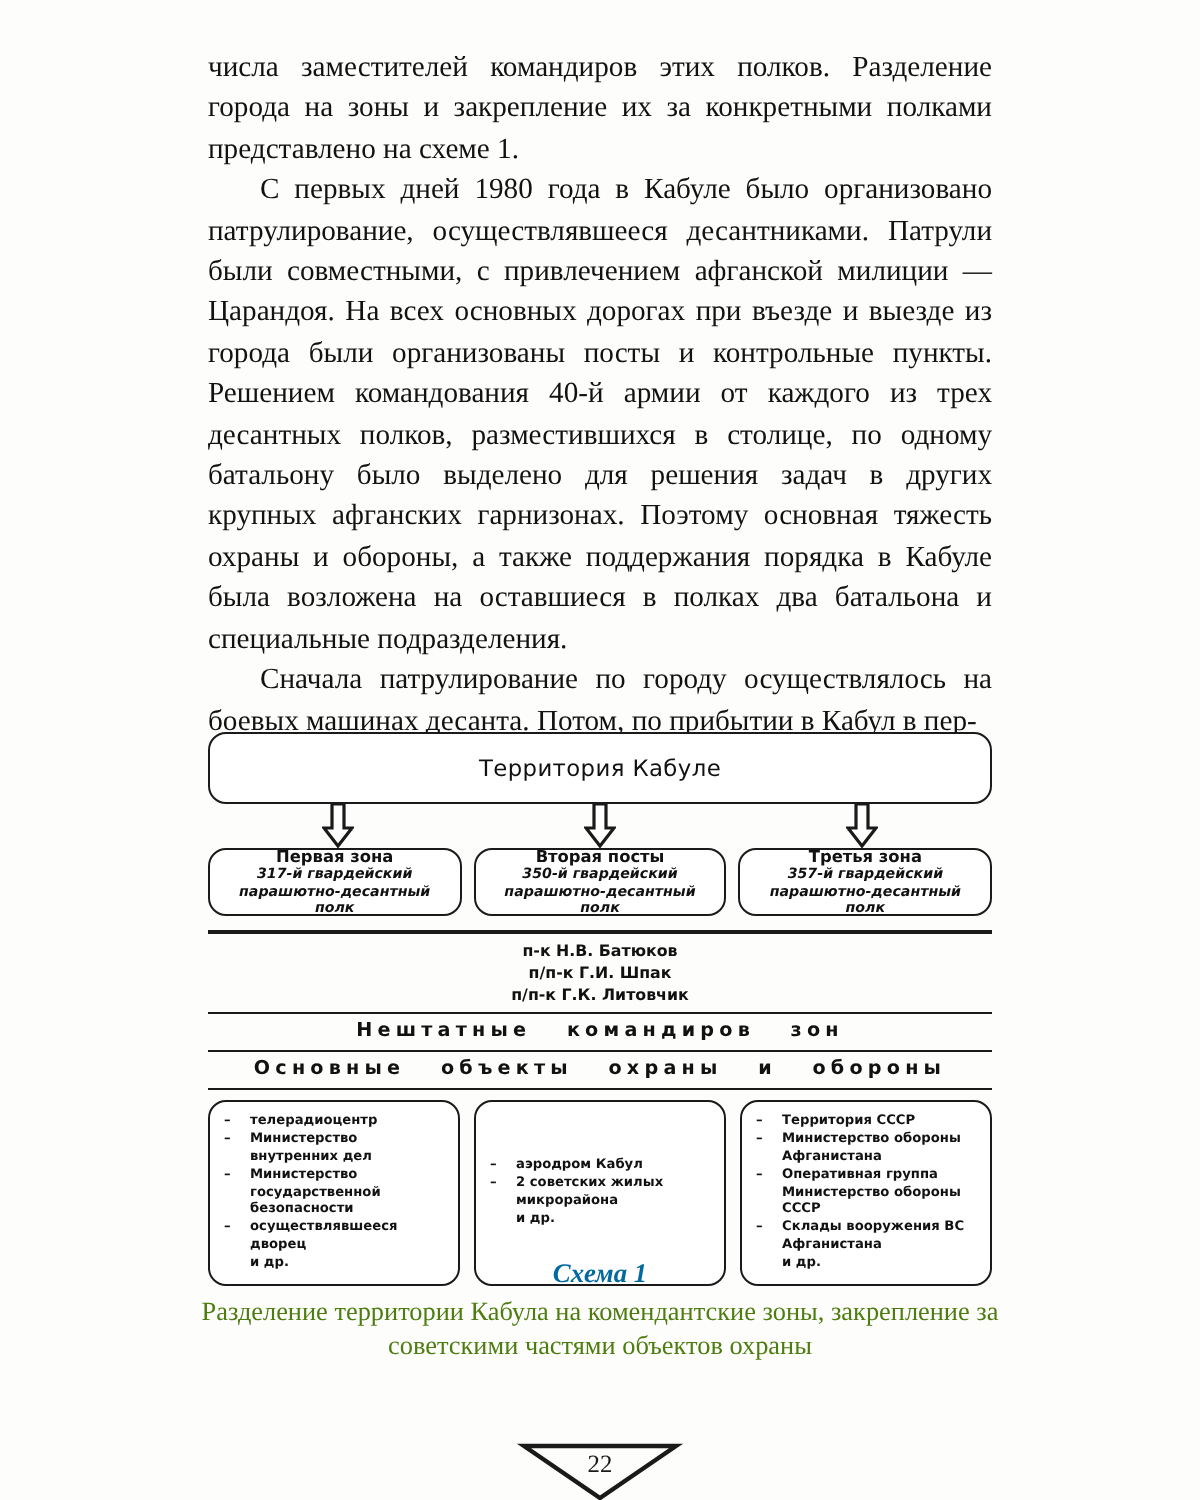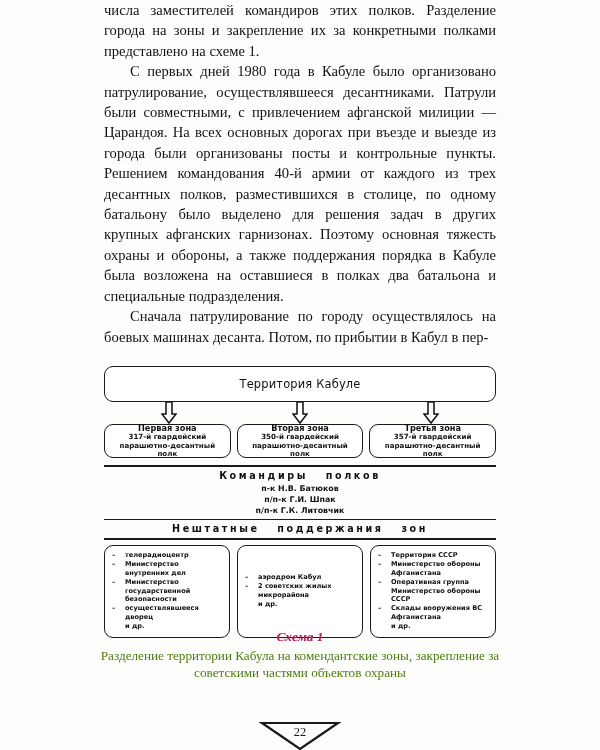--- a/index.html
+++ b/index.html
@@ -22,21 +22,21 @@
     left: 0; top: 0;
     width: 600px;
     height: 750px;
     background: #fdfdfc;
   }
 
   
   .prose {
     position: absolute;
     left: 104px;
-    top: 0;
+    top: 24px;
     width: 392px;
   }
   .para {
     margin: 0;
     font-size: 14.6px;
     line-height: 20.4px;
     text-align: justify;
     text-justify: inter-word;
     hyphens: manual;
     color: #121212;
@@ -103,20 +103,21 @@
     font-size: 8.2px;
     font-weight: bold;
     line-height: 10px;
     color: #111;
   }
   .zone .zreg {
     font-size: 7.1px;
     font-weight: bold;
     line-height: 8.6px;
     color: #111;
+    font-style: italic;
   }
 
   
   .rule-thick {
     height: 0;
     border-top: 2.1px solid #1a1a1a;
     margin-top: 7px;
   }
   .rule-thin {
     height: 0;
@@ -190,21 +191,21 @@
     left: 70px;
     top: 628px;
     width: 460px;
     text-align: center;
     font-family: "Liberation Serif", "DejaVu Serif", serif;
   }
   .cap-title {
     font-size: 13.4px;
     font-style: italic;
     font-weight: bold;
-    color: #be185d;
+    color: #0369a1;
     line-height: 18px;
   }
   .cap-text {
     font-size: 13.2px;
     line-height: 17.4px;
     color: #4d7c0f;
     margin-top: 1px;
   }
 
   
@@ -261,47 +262,49 @@
       </svg>
     </div>
 
     <div class="zones">
       <div class="rbox zone">
         <div class="zname">Первая зона</div>
         <div class="zreg">317-й гвардейский</div>
         <div class="zreg">парашютно-десантный полк</div>
       </div>
       <div class="rbox zone">
-        <div class="zname">Вторая зона</div>
+        <div class="zname">Вторая посты</div>
         <div class="zreg">350-й гвардейский</div>
         <div class="zreg">парашютно-десантный полк</div>
       </div>
       <div class="rbox zone">
         <div class="zname">Третья зона</div>
         <div class="zreg">357-й гвардейский</div>
         <div class="zreg">парашютно-десантный полк</div>
       </div>
     </div>
 
     <div class="rule-thick"></div>
     <div class="band">
-      <div class="band-title">Командиры   полков</div>
       <div class="band-names">
         <span>п-к Н.В. Батюков</span>
         <span>п/п-к Г.И. Шпак</span>
         <span>п/п-к Г.К. Литовчик</span>
       </div>
     </div>
 
     <div class="rule-thin"></div>
     <div class="band">
-      <div class="band-title">Нештатные   поддержания   зон</div>
+      <div class="band-title">Нештатные   командиров   зон</div>
     </div>
 
     <div class="rule-thin"></div>
+    <div class="band">
+      <div class="band-title">Основные   объекты   охраны   и   обороны</div>
+    </div>
     <div class="rule-thin"></div>
 
     <div class="objects">
 
       <div class="rbox obj">
         <ul>
           <li><span class="dash">–</span><span>телерадиоцентр</span></li>
           <li><span class="dash">–</span><span>Министерство внутренних дел</span></li>
           <li><span class="dash">–</span><span>Министерство государственной безопасности</span></li>
           <li><span class="dash">–</span><span>осуществлявшееся дворец</span></li>

